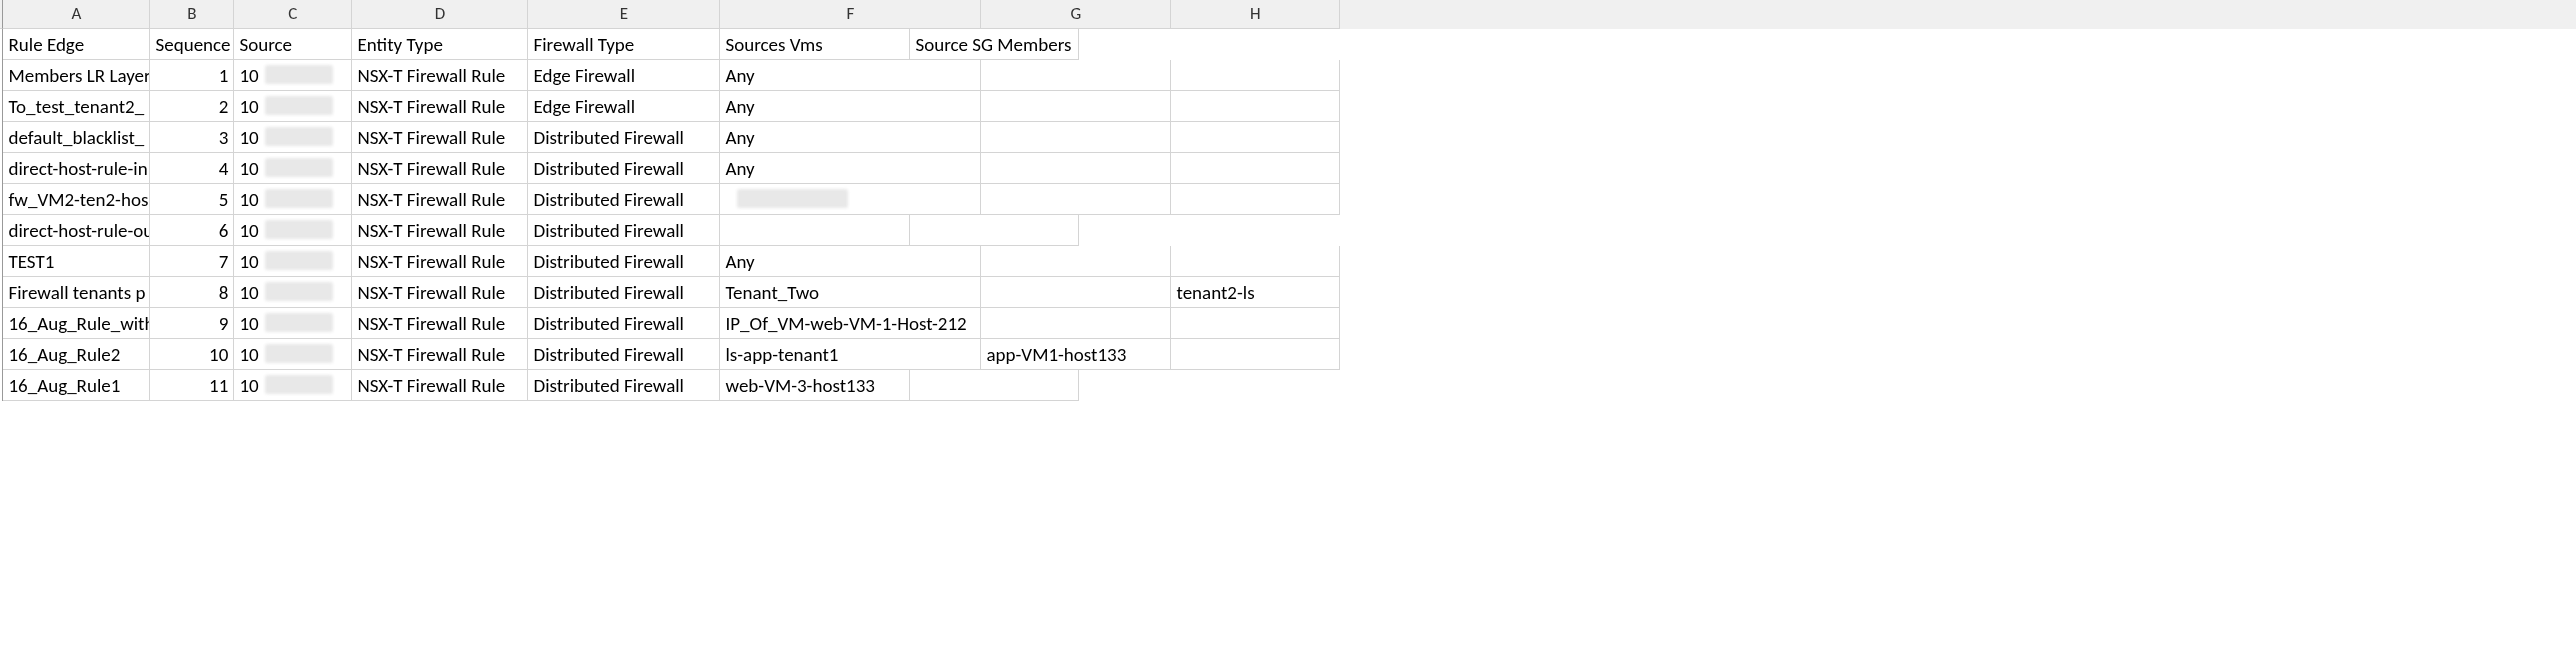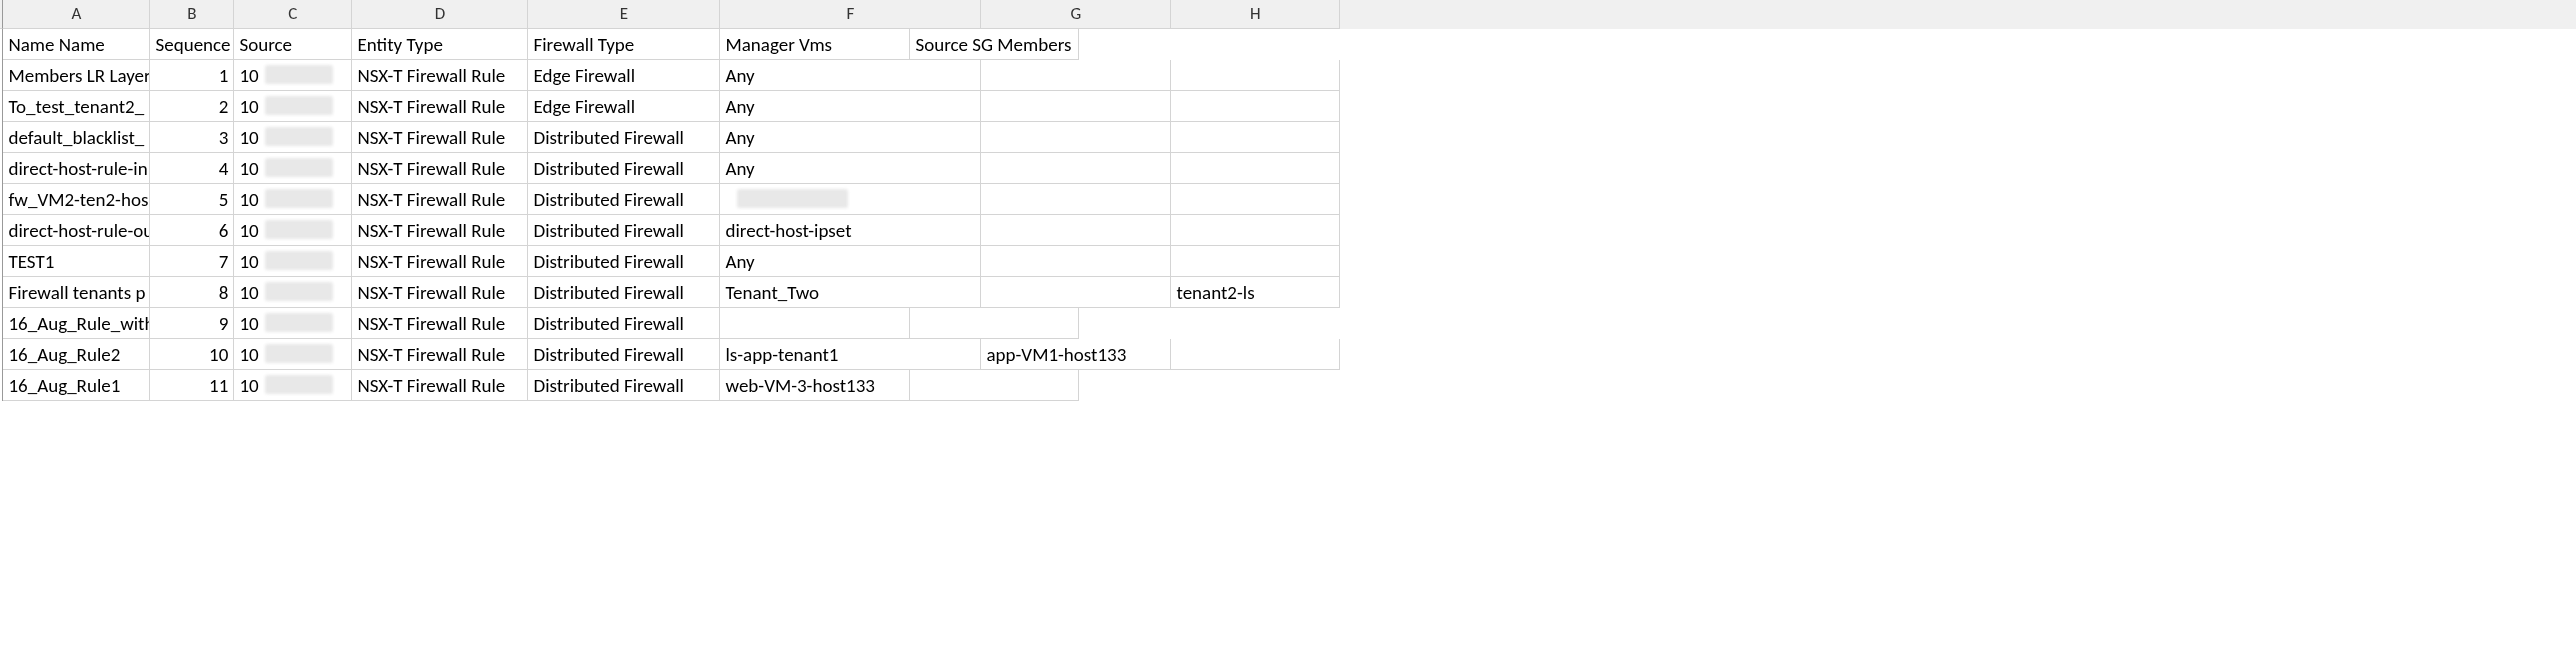--- a/index.html
+++ b/index.html
@@ -86,26 +86,26 @@
     <div class="col-header col-C">C</div>
     <div class="col-header col-D">D</div>
     <div class="col-header col-E">E</div>
     <div class="col-header col-F">F</div>
     <div class="col-header col-G">G</div>
     <div class="col-header col-H">H</div>
   </div>
 
   <div class="row">
     <div class="row-num"></div>
-    <div class="cell col-A">Name Name</div>
+    <div class="cell col-A">Rule Edge</div>
     <div class="cell col-B">Sequence</div>
     <div class="cell col-C">Source</div>
     <div class="cell col-D">Entity Type</div>
     <div class="cell col-E">Firewall Type</div>
-    <div class="cell col-G">Manager Vms</div>
+    <div class="cell col-G">Sources Vms</div>
     <div class="cell col-H">Source SG Members</div>
   </div>
 
   <div id="rows-container">
       <div class="row">
         <div class="row-num"></div>
         <div class="cell col-A">Members LR Layer3</div>
         <div class="cell col-B num">1</div>
         <div class="cell col-C blurred">10<div class="blur-box"></div></div>
         <div class="cell col-D">NSX-T Firewall Rule</div>
@@ -160,21 +160,20 @@
         <div class="cell col-G"></div>
         <div class="cell col-H"></div>
       </div>
       <div class="row">
         <div class="row-num"></div>
         <div class="cell col-A">direct-host-rule-ou</div>
         <div class="cell col-B num">6</div>
         <div class="cell col-C blurred">10<div class="blur-box"></div></div>
         <div class="cell col-D">NSX-T Firewall Rule</div>
         <div class="cell col-E">Distributed Firewall</div>
-        <div class="cell col-F">direct-host-ipset</div>
         <div class="cell col-G"></div>
         <div class="cell col-H"></div>
       </div>
       <div class="row">
         <div class="row-num"></div>
         <div class="cell col-A">TEST1</div>
         <div class="cell col-B num">7</div>
         <div class="cell col-C blurred">10<div class="blur-box"></div></div>
         <div class="cell col-D">NSX-T Firewall Rule</div>
         <div class="cell col-E">Distributed Firewall</div>
@@ -193,20 +192,21 @@
         <div class="cell col-G"></div>
         <div class="cell col-H">tenant2-ls</div>
       </div>
       <div class="row">
         <div class="row-num"></div>
         <div class="cell col-A">16_Aug_Rule_with</div>
         <div class="cell col-B num">9</div>
         <div class="cell col-C blurred">10<div class="blur-box"></div></div>
         <div class="cell col-D">NSX-T Firewall Rule</div>
         <div class="cell col-E">Distributed Firewall</div>
+        <div class="cell col-F">IP_Of_VM-web-VM-1-Host-212</div>
         <div class="cell col-G"></div>
         <div class="cell col-H"></div>
       </div>
       <div class="row">
         <div class="row-num"></div>
         <div class="cell col-A">16_Aug_Rule2</div>
         <div class="cell col-B num">10</div>
         <div class="cell col-C blurred">10<div class="blur-box"></div></div>
         <div class="cell col-D">NSX-T Firewall Rule</div>
         <div class="cell col-E">Distributed Firewall</div>

